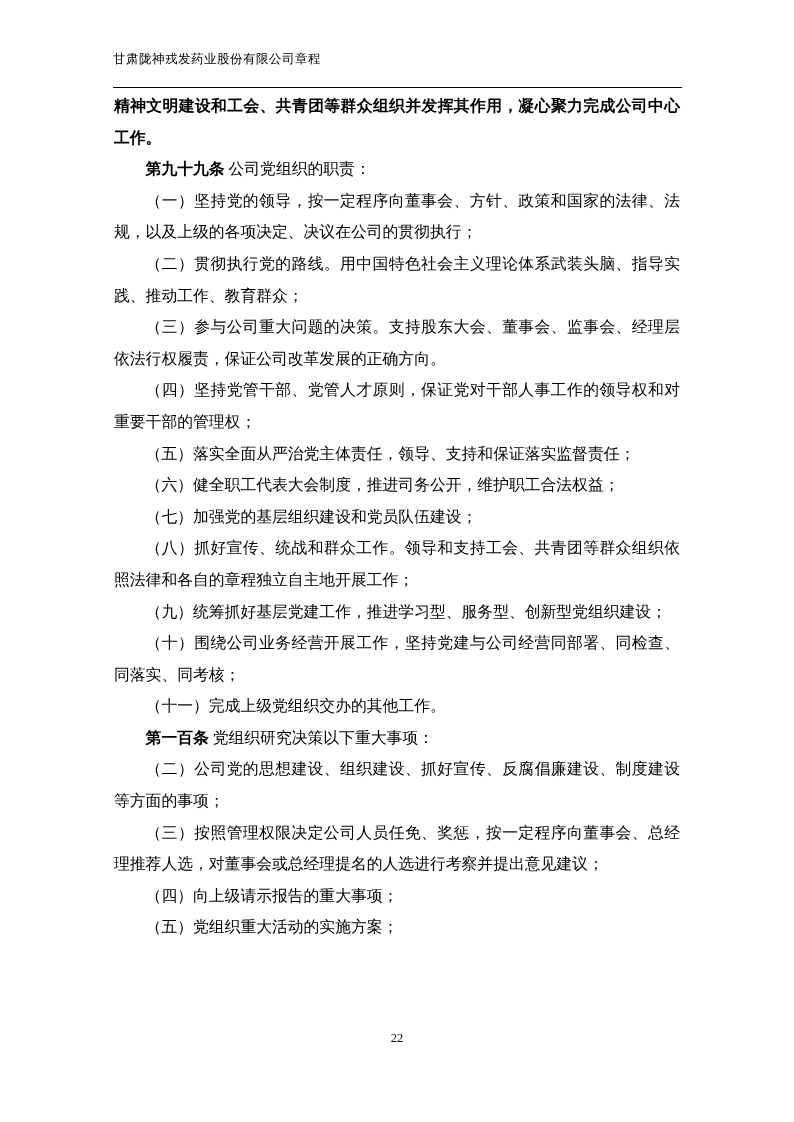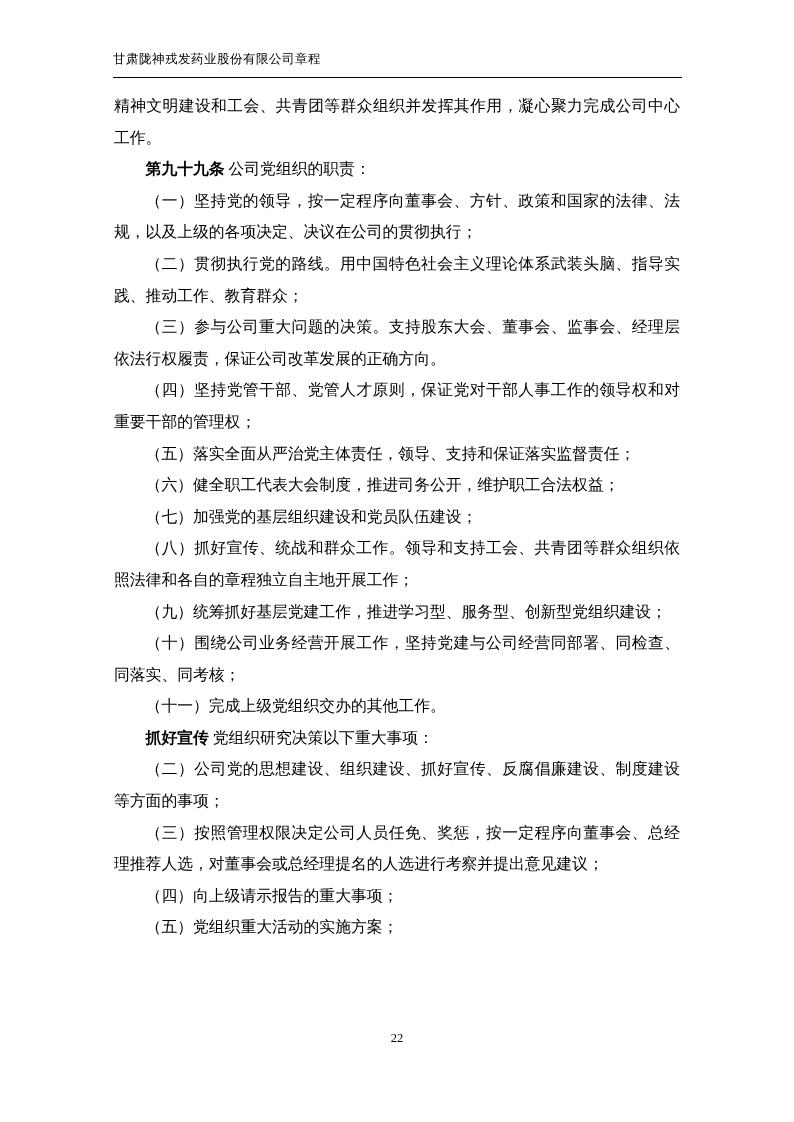--- a/index.html
+++ b/index.html
@@ -13,39 +13,39 @@
     color: #000000;
     font-family: "Liberation Serif", "DejaVu Serif", serif;
     overflow: hidden;
   }
   .header {
     position: absolute;
     top: 52px;
     left: 113px;
     right: 112px;
     border-bottom: 1px solid #000000;
-    padding-bottom: 10px;
+    padding-bottom: 20px;
   }
   .header-title {
     font-size: 12.5px;
     line-height: 15px;
     letter-spacing: 0.5px;
   }
   .doc-body {
     position: absolute;
     top: 90px;
     left: 114px;
     width: 566px;
     font-size: 15.8px;
     line-height: 31.6px;
     text-align: justify;
     text-justify: inter-ideograph;
   }
   p.para { margin: 0; text-indent: 2em; }
-  p.para.continuation { text-indent: 0; }
+  p.para.continuation { text-indent: 0; font-weight: bold; }
   b.article-no { font-weight: bold; }
   .footer {
     position: absolute;
     left: 0;
     right: 0;
     bottom: 76px;
     text-align: center;
     font-size: 12.5px;
   }
 </style>
@@ -64,21 +64,21 @@
       <p class="para item">（二）贯彻执行党的路线。用中国特色社会主义理论体系武装头脑、指导实践、推动工作、教育群众；</p>
       <p class="para item">（三）参与公司重大问题的决策。支持股东大会、董事会、监事会、经理层依法行权履责，保证公司改革发展的正确方向。</p>
       <p class="para item">（四）坚持党管干部、党管人才原则，保证党对干部人事工作的领导权和对重要干部的管理权；</p>
       <p class="para item">（五）落实全面从严治党主体责任，领导、支持和保证落实监督责任；</p>
       <p class="para item">（六）健全职工代表大会制度，推进司务公开，维护职工合法权益；</p>
       <p class="para item">（七）加强党的基层组织建设和党员队伍建设；</p>
       <p class="para item">（八）抓好宣传、统战和群众工作。领导和支持工会、共青团等群众组织依照法律和各自的章程独立自主地开展工作；</p>
       <p class="para item">（九）统筹抓好基层党建工作，推进学习型、服务型、创新型党组织建设；</p>
       <p class="para item">（十）围绕公司业务经营开展工作，坚持党建与公司经营同部署、同检查、同落实、同考核；</p>
       <p class="para item">（十一）完成上级党组织交办的其他工作。</p>
-      <p class="para heading"><b class="article-no">抓好宣传</b> 党组织研究决策以下重大事项：</p>
+      <p class="para heading"><b class="article-no">第一百条</b> 党组织研究决策以下重大事项：</p>
       <p class="para item">（二）公司党的思想建设、组织建设、抓好宣传、反腐倡廉建设、制度建设等方面的事项；</p>
       <p class="para item">（三）按照管理权限决定公司人员任免、奖惩，按一定程序向董事会、总经理推荐人选，对董事会或总经理提名的人选进行考察并提出意见建议；</p>
       <p class="para item">（四）向上级请示报告的重大事项；</p>
       <p class="para item">（五）党组织重大活动的实施方案；</p>
     </div>
 
   <div class="footer">
     <span>22</span>
   </div>
 </div>

